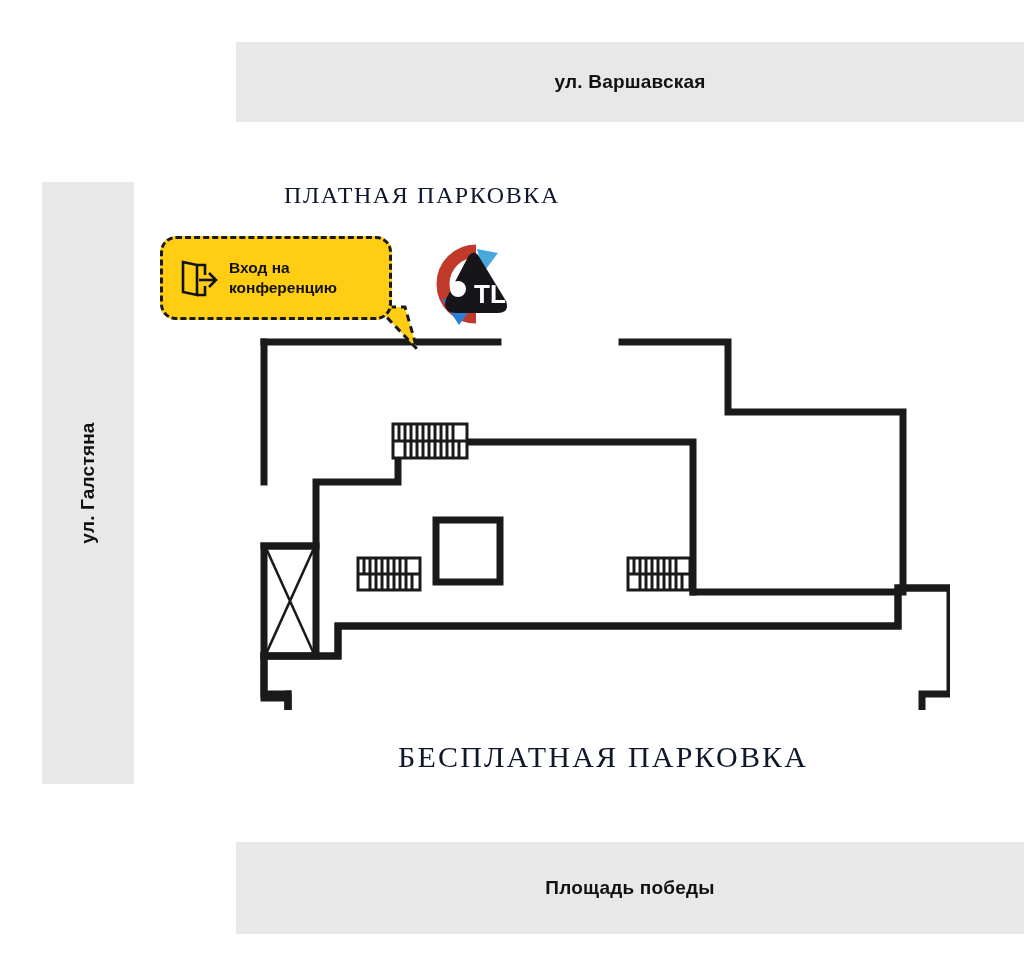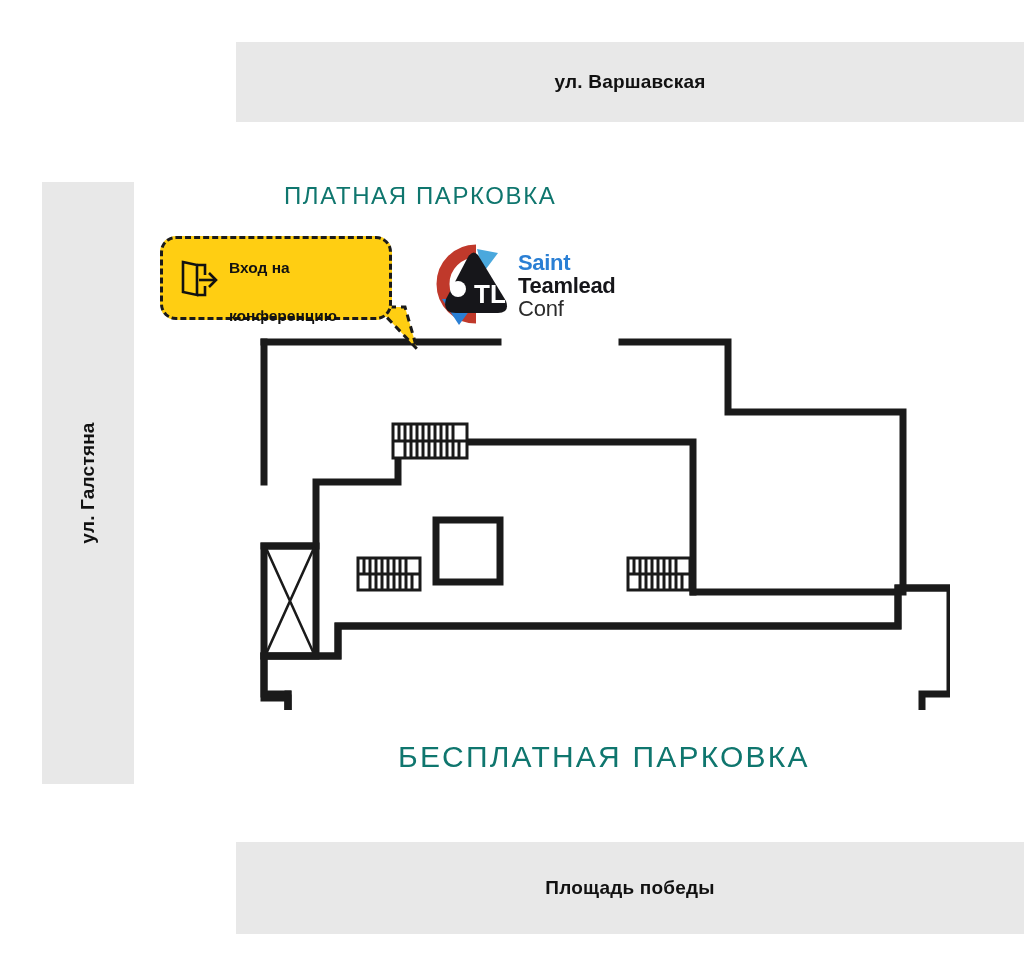--- a/index.html
+++ b/index.html
@@ -58,23 +58,23 @@
     width: 92px;
     height: 602px;
   }
   #street-left .street-label {
     transform: rotate(-90deg);
   }
 
   
   .parking-label {
     position: absolute;
-    font-family: Liberation Sans, sans-serif;
+    font-family: Liberation Serif, serif;
     font-weight: 300;
-    color: #0f766e;
+    color: #0f172a;
     white-space: nowrap;
   }
   #parking-paid {
     left: 284px;
     top: 182px;
     font-size: 24px;
     letter-spacing: 1.6px;
   }
   #parking-free {
     left: 398px;
@@ -120,21 +120,21 @@
     height: 44px;
     margin-right: 8px;
   }
   #callout-text {
     font-family: "Liberation Sans", sans-serif;
     font-weight: bold;
     font-size: 15.5px;
     line-height: 1.28;
     color: #111111;
   }
-  #callout-text .ln { display: block; margin-top: 28px; }
+  #callout-text .ln { display: block; }
 
   
   #conf-logo {
     position: absolute;
     left: 428px;
     top: 240px;
     width: 212px;
     height: 92px;
     display: flex;
     align-items: center;
@@ -322,20 +322,15 @@
       <path d="M 49 6 L 70 10 L 55 30 Z" fill="#4aa8dd"></path>
 
       <path d="M 14 56 L 50 56 L 31 82 Z" fill="#2a7fd4"></path>
 
       <path d="M 50 12 L 78 58 Q 82 70 70 70 L 28 70 Q 14 70 18 56 L 40 14 Q 45 6 50 12 Z" fill="#16161a"></path>
 
       <circle cx="30" cy="46" r="8" fill="#ffffff"></circle>
 
       <text x="46" y="60" font-family="Liberation Sans, sans-serif" font-size="26" font-weight="bold" fill="#ffffff">TL</text>
     </svg>
-    <div id="logo-wordmark">
-      <span class="wm-saint">Saint</span>
-      <span class="wm-teamlead">Teamlead</span>
-      <span class="wm-conf">Conf</span>
-    </div>
   </div>
 
 </div>
 
 </body></html>

